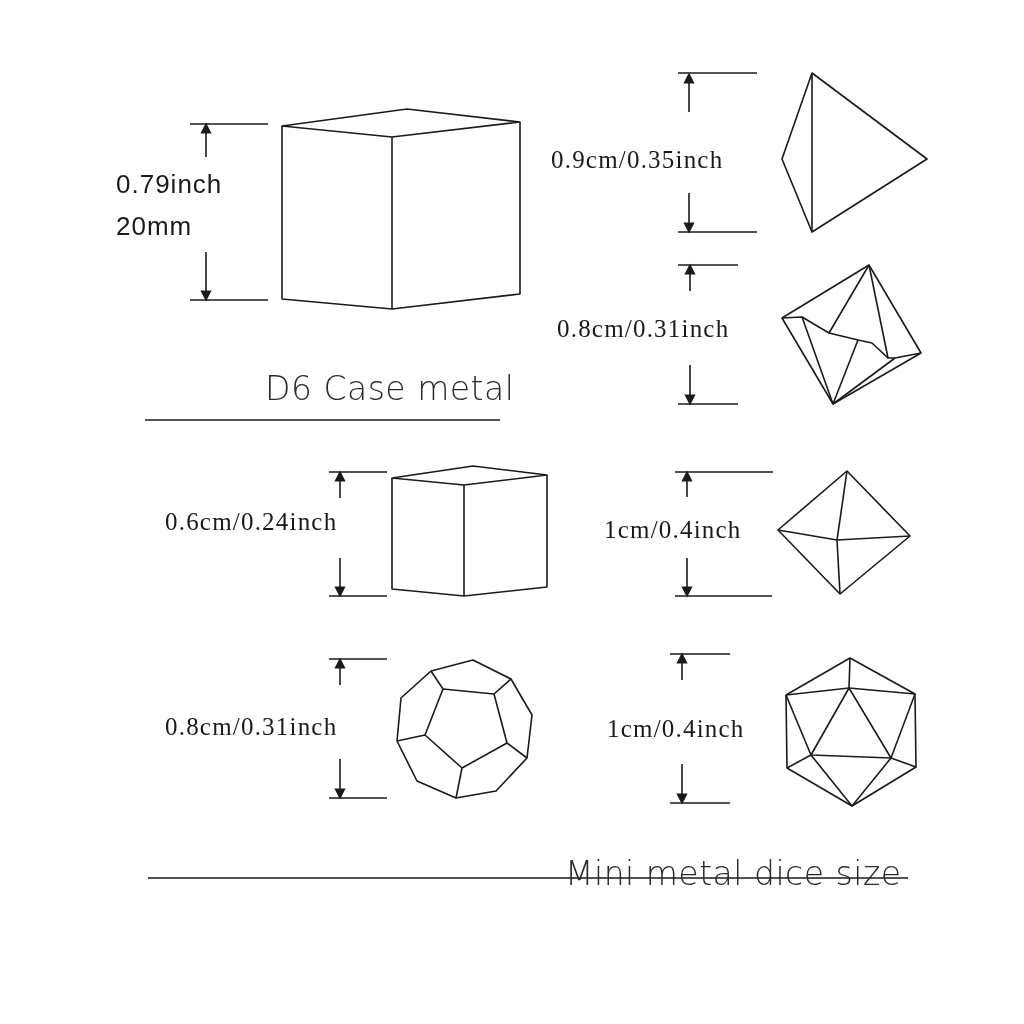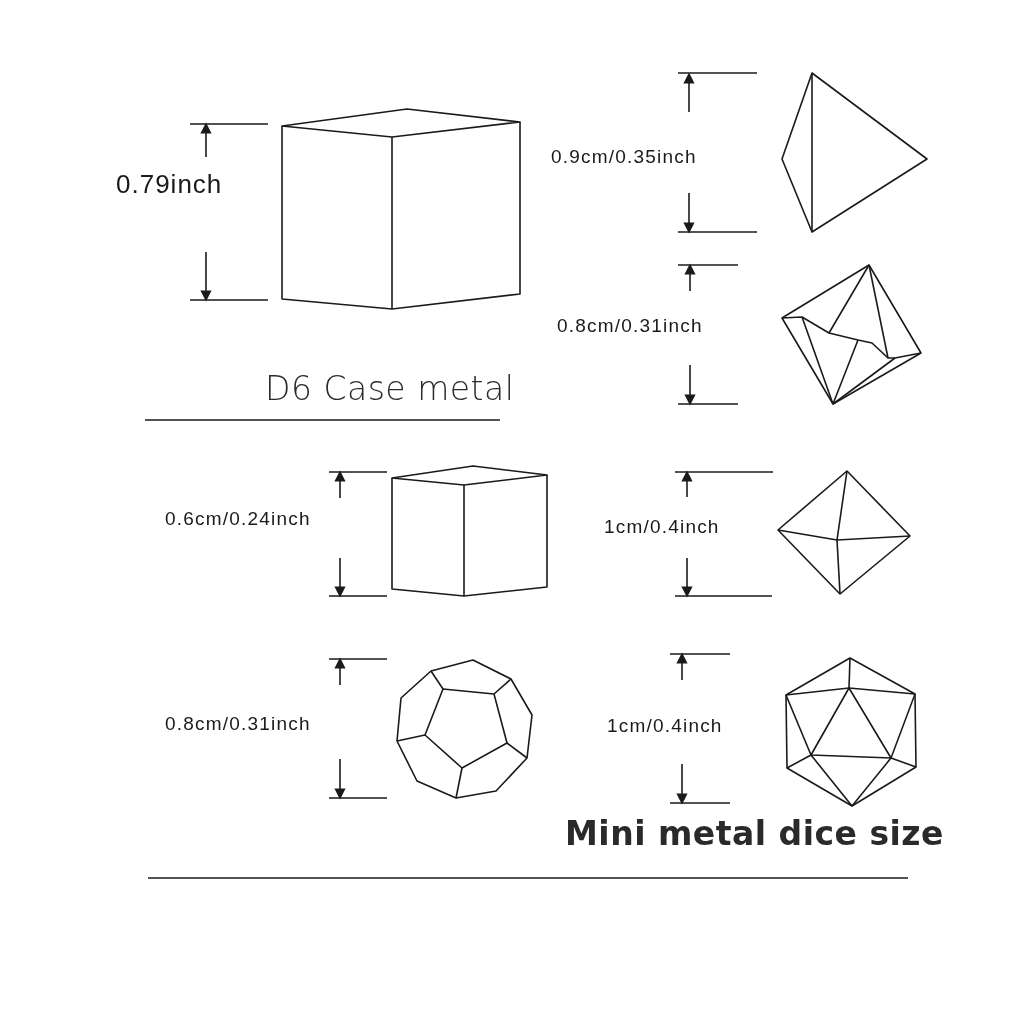--- a/index.html
+++ b/index.html
@@ -1,19 +1,19 @@
 <!DOCTYPE html>
 <html><head>
 <meta charset="utf-8">
 <style>
   html, body { margin: 0; padding: 0; background: #ffffff; }
   body { width: 1024px; height: 1024px; position: relative; overflow: hidden; font-family: "DejaVu Sans", sans-serif; color: #1a1a1a; }
   svg { position: absolute; left: 0; top: 0; }
   .label { position: absolute; white-space: nowrap; color: #1a1a1a; }
-  .dim { font-family: Liberation Sans, sans-serif; font-size: 19px; letter-spacing: 1.2px; }
+  .dim { font-family: Liberation Serif, serif; font-size: 25px; letter-spacing: 1.2px; }
   .dim-big { font-family: "Liberation Sans", sans-serif; font-size: 26px; letter-spacing: 1px; line-height: 42px; }
   .caption { font-family: "DejaVu Sans", sans-serif; font-size: 33px; font-weight: 300; color: #2a2a2a; letter-spacing: 0.5px; }
 </style>
 </head>
 <body>
 
 <svg width="1024" height="1024" viewBox="0 0 1024 1024">
   <defs>
     <marker id="arrow" viewBox="0 0 10 10" refX="5" refY="5" markerWidth="7" markerHeight="7" orient="auto-start-reverse">
       <path d="M0,0 L10,5 L0,10 z" fill="#1a1a1a"></path>
@@ -123,23 +123,24 @@
       <line x1="852" y1="806" x2="811" y2="755"></line>
       <line x1="852" y1="806" x2="891" y2="758"></line>
     </g>
 
     <line x1="148" y1="878" x2="908" y2="878" stroke-width="1.4"></line>
   </g>
 </svg>
 
 <div class="label dim-big" style="left:116px; top:163px;">
   <div>0.79inch</div>
+  <div>20mm</div>
 </div>
 <div class="label caption" style="left:265px; top:369px;">D6 Case metal</div>
 
 <div class="label dim" style="left:551px; top:146px;">0.9cm/0.35inch</div>
 <div class="label dim" style="left:557px; top:315px;">0.8cm/0.31inch</div>
 <div class="label dim" style="left:165px; top:508px;">0.6cm/0.24inch</div>
 <div class="label dim" style="left:604px; top:516px;">1cm/0.4inch</div>
 <div class="label dim" style="left:165px; top:713px;">0.8cm/0.31inch</div>
 <div class="label dim" style="left:607px; top:715px;">1cm/0.4inch</div>
 
-<div class="label caption" style="left:565px; top:814px;font-weight:bold;">Mini metal dice size</div>
+<div class="label caption" style="left:565px; top:854px;">Mini metal dice size</div>
 
 </body></html>

